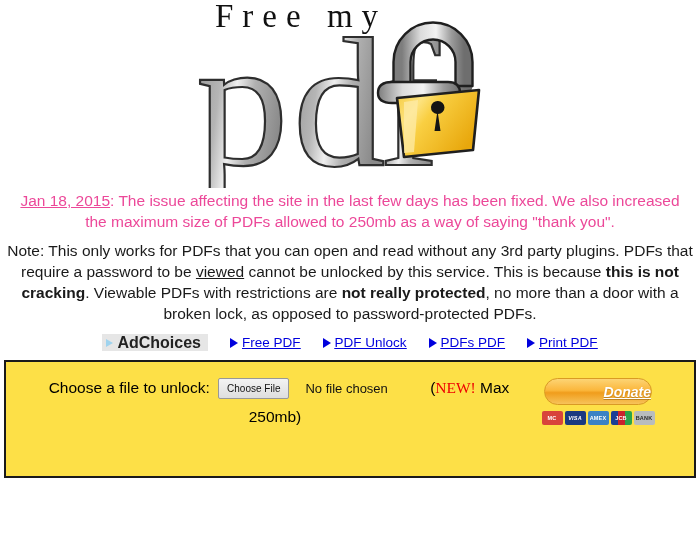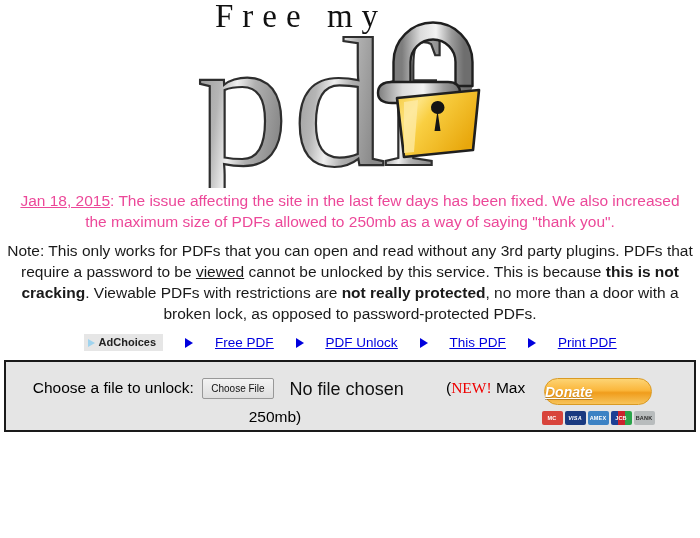--- a/index.html
+++ b/index.html
@@ -71,60 +71,60 @@
     margin-top: 10px;
     display: flex;
     align-items: center;
     justify-content: center;
     gap: 22px;
     font-size: 13px;
   }
   .adchoices {
     background: #e6e6e6;
     color: #222222;
-    font-size: 11px;
+    font-size: 16px;
     font-weight: bold;
     padding: 2px 7px 2px 4px;
     display: inline-flex;
     align-items: center;
     gap: 4px;
     line-height: 13px;
   }
   .adchoices .tri {
     display: inline-block;
     width: 0; height: 0;
     border-left: 7px solid #9fd3ee;
     border-top: 4.5px solid transparent;
     border-bottom: 4.5px solid transparent;
   }
   .adlink {
     color: #0000dd;
     text-decoration: underline;
     font-size: 13.5px;
     display: inline-flex;
     align-items: center;
-    gap: 22px;
+    gap: 4px;
     cursor: pointer;
   }
   .adlink .tri-solid {
     display: inline-block;
     width: 0; height: 0;
     border-left: 8px solid #0000dd;
     border-top: 5px solid transparent;
     border-bottom: 5px solid transparent;
     text-decoration: none;
   }
   .adlink .lbl { text-decoration: underline; }
 
   
   .formbox {
     margin: 9px 4px 0 4px;
     border: 2px solid #1a1a1a;
-    background: #e5e5e5;
-    height: 72px;
+    background: #fde047;
+    height: 118px;
     position: relative;
     box-sizing: border-box;
   }
   .form-inner {
     padding: 14px 0 0 0;
     text-align: center;
     font-size: 15.5px;
     line-height: 24px;
   }
   .line1 {
@@ -144,21 +144,21 @@
     font-size: 10px;
     background: linear-gradient(#f3f3f3, #dedede);
     border: 1px solid #989898;
     border-radius: 2px;
     padding: 2px 8px;
     color: #111;
     cursor: pointer;
     line-height: 15px;
   }
   .fake-file-text {
-    font-size: 18px;
+    font-size: 13px;
     color: #111;
     margin-left: 16px;
   }
   .newmax {
     margin-left: 34px;
     font-size: 15.5px;
     white-space: nowrap;
   }
   .newmax .new {
     color: #ee0000;
@@ -203,21 +203,21 @@
     height: 27px;
     margin: 0 auto;
     border-radius: 14px;
     background: linear-gradient(#fdd474 0%, #fbb73c 45%, #f09d1c 55%, #f7c35a 100%);
     border: 1px solid #d99a24;
     color: #ffffff;
     font-weight: bold;
     font-style: italic;
     font-size: 14px;
     line-height: 27px;
-    text-align: left;
+    text-align: right;
     cursor: pointer;
     text-shadow: 0 1px 1px rgba(120,70,0,.45);
     box-sizing: border-box;
   }
   .cards {
     margin-top: 6px;
     display: flex;
     justify-content: center;
     gap: 2px;
   }
@@ -315,21 +315,21 @@
     <a class="adlink" href="#">
       <span class="tri-solid"></span>
       <span class="lbl">Free PDF</span>
     </a>
     <a class="adlink" href="#">
       <span class="tri-solid"></span>
       <span class="lbl">PDF Unlock</span>
     </a>
     <a class="adlink" href="#">
       <span class="tri-solid"></span>
-      <span class="lbl">This PDF</span>
+      <span class="lbl">PDFs PDF</span>
     </a>
     <a class="adlink" href="#">
       <span class="tri-solid"></span>
       <span class="lbl">Print PDF</span>
     </a>
   </div>
 
   <div class="formbox">
     <div class="form-inner">
 

